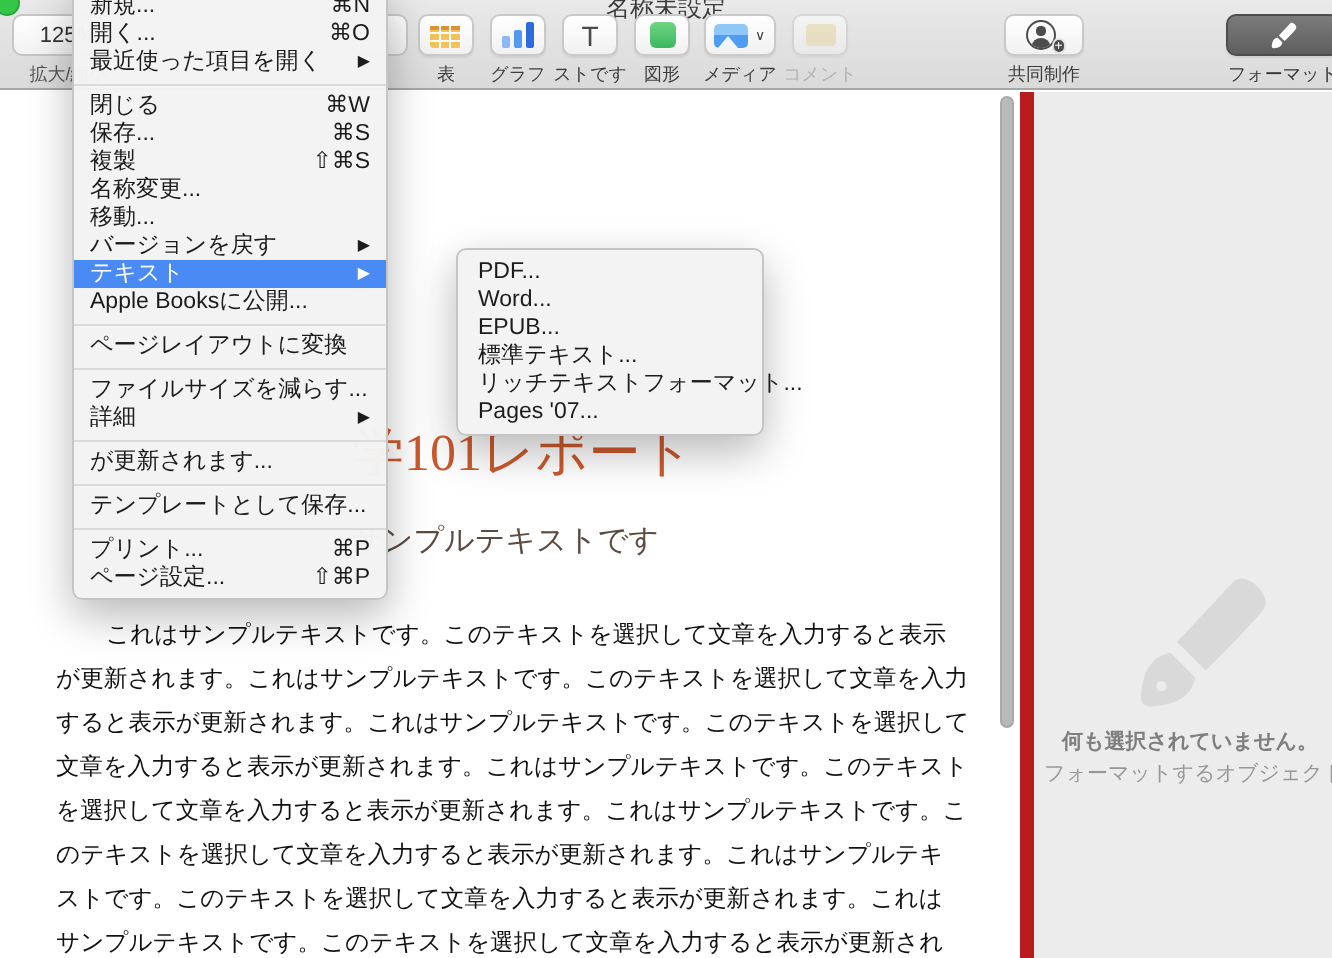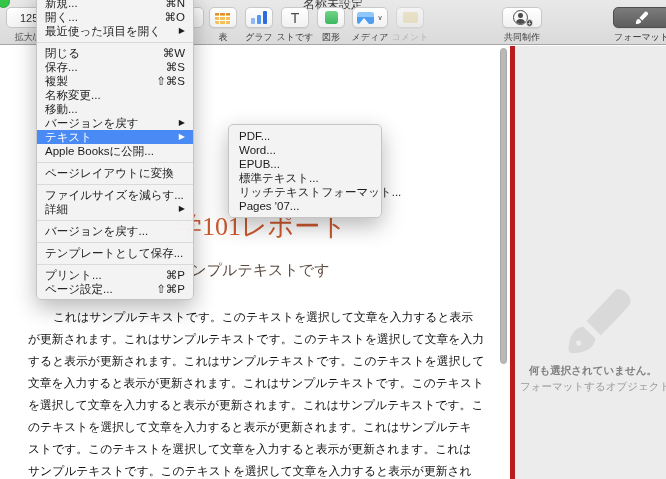--- a/index.html
+++ b/index.html
@@ -72,21 +72,21 @@
   .body-line { height:22px; line-height:22px; white-space:nowrap;
     text-align:justify; text-align-last:justify; }
   .body-line.first { padding-left:25px; }
 
   
   .scroll-thumb { position:absolute; left:500px; top:48px; width:7px; height:316px;
     border-radius:4px; background:#b9b9b9; border:1px solid #a9a9a9; z-index:4; }
 
   
   .format-panel { position:absolute; top:46px; left:510px; width:156px; height:433px;
-    background:#ececec; border-left:5px solid #b91c1c; z-index:3; }
+    background:#ececec; border-left:7px solid #b91c1c; z-index:3; }
   .panel-brush { position:absolute; left:32px; top:236px; width:100px; height:76px; }
   .panel-brush svg { width:100%; height:100%; fill:#d9d9d9; }
   .panel-title { position:absolute; left:0; top:318px; width:156px; text-align:center;
     font-size:10.5px; font-weight:bold; color:#7f7f7f; white-space:nowrap; }
   .panel-msg1 { position:absolute; left:5px; top:334px; font-size:10.5px; color:#989898; white-space:nowrap; }
   .panel-msg2 { position:absolute; left:0; top:348px; width:156px; text-align:center;
     font-size:10.5px; color:#989898; white-space:nowrap; }
 
   
   .menu { position:absolute; left:36px; top:-8px; width:158px;
@@ -264,21 +264,21 @@
     <div class="menu-item">
       <span class="mi-label">ファイルサイズを減らす...</span>
       <span class="mi-right"></span>
     </div>
     <div class="menu-item">
       <span class="mi-label">詳細</span>
       <span class="mi-right arrow">▶</span>
     </div>
     <div class="menu-divider"></div>
     <div class="menu-item">
-      <span class="mi-label">バージョンを戻す...</span>
+      <span class="mi-label">が更新されます...</span>
       <span class="mi-right"></span>
     </div>
     <div class="menu-divider"></div>
     <div class="menu-item">
       <span class="mi-label">テンプレートとして保存...</span>
       <span class="mi-right"></span>
     </div>
     <div class="menu-divider"></div>
     <div class="menu-item">
       <span class="mi-label">プリント...</span>

